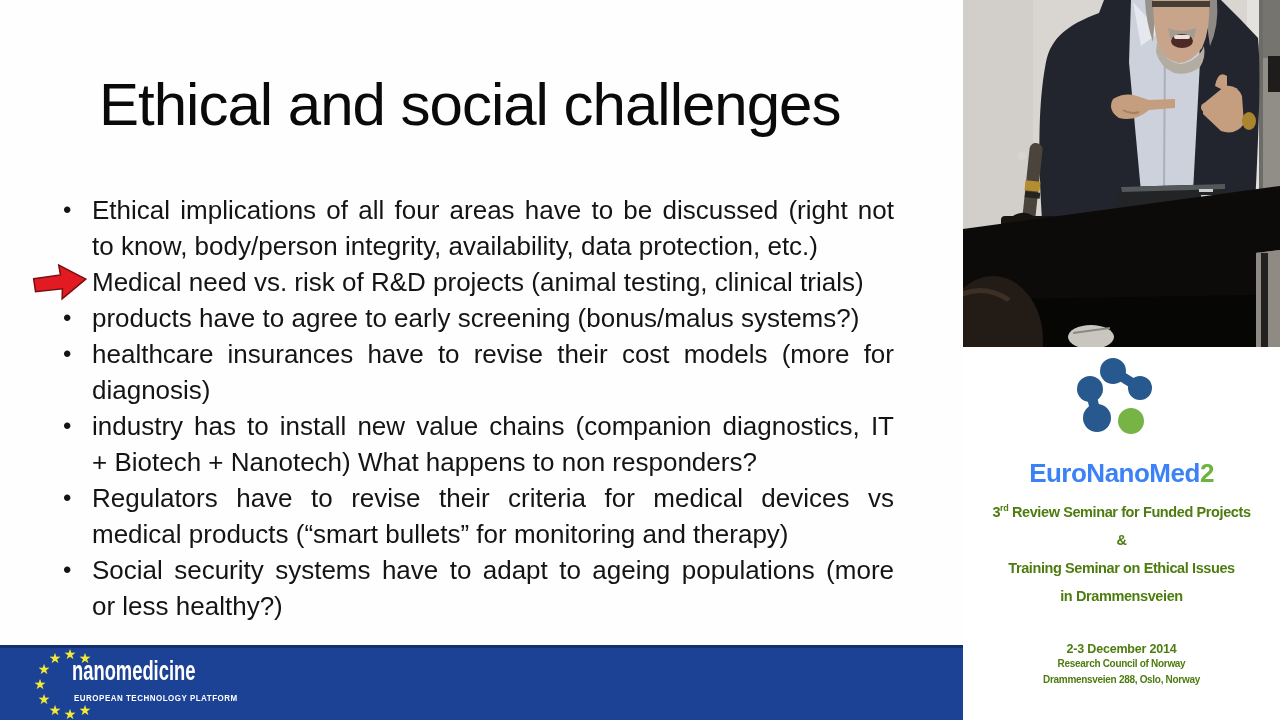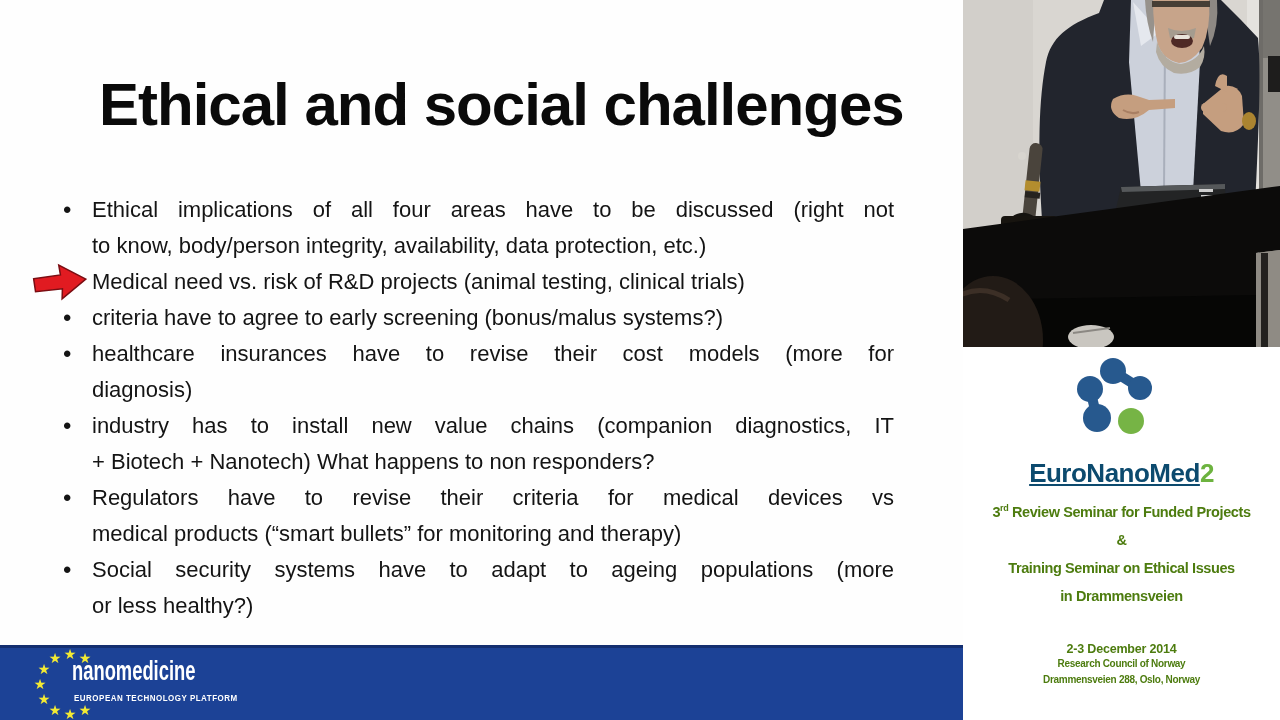--- a/index.html
+++ b/index.html
@@ -4,28 +4,28 @@
 <style>
   html,body{margin:0;padding:0;}
   body{
     width:1280px;height:720px;position:relative;overflow:hidden;
     background:#ffffff;font-family:"Liberation Sans",sans-serif;
   }
   
   .slide{position:absolute;left:0;top:0;width:963px;height:720px;background:#fefefe;}
   .slide-title{
     position:absolute;left:99px;top:70px;margin:0;
-    font-size:60px;font-weight:700;color:#0a0a0a;letter-spacing:-1px;white-space:nowrap;
+    font-size:60px;font-weight:400;color:#0a0a0a;letter-spacing:-1px;white-space:nowrap;
   }
   .bullets{position:absolute;left:58px;top:192px;width:836px;}
   .brow{display:flex;align-items:flex-start;}
   .mk{flex:0 0 34px;width:34px;position:relative;}
   .mk.dot{font-size:24px;line-height:36px;color:#141414;padding-left:5px;box-sizing:border-box;}
   .mk.arrow svg{position:absolute;left:-26px;top:-2px;}
-  .btext{flex:1;min-width:0;font-size:22px;line-height:36px;color:#141414;}
+  .btext{flex:1;min-width:0;font-size:26px;line-height:36px;color:#141414;}
   .bline{white-space:nowrap;}
   .bline.jst{text-align:justify;text-align-last:justify;white-space:normal;}
   
   .banner{
     position:absolute;left:0;top:645px;width:963px;height:75px;
     background:#1c4296;border-top:3px solid #142f70;box-sizing:border-box;
   }
   .eu-star{position:absolute;color:#f3ea33;font-size:14px;line-height:14px;transform:translate(-50%,-50%);}
   .brand{
     position:absolute;left:72px;top:8px;color:#ffffff;font-weight:bold;
@@ -33,21 +33,21 @@
   }
   .tagline{
     position:absolute;left:74px;top:44px;color:#ffffff;font-weight:bold;
     font-size:9.5px;letter-spacing:0.6px;transform:scaleX(0.84);transform-origin:left top;white-space:nowrap;
   }
   
   .rightcol{position:absolute;left:963px;top:0;width:317px;height:720px;background:#ffffff;}
   .video{position:absolute;left:0;top:0;width:317px;height:347px;}
   .enm{position:absolute;left:0;top:358px;width:317px;text-align:center;}
   .enm-text{margin-top:-4px;font-size:26px;font-weight:bold;letter-spacing:-0.5px;white-space:nowrap;}
-  .enm-main{color:#0c4a6e;text-decoration:underline;}
+  .enm-main{color:#3b82f6;}
   .enm-num{color:#6db33f;}
   .event{position:absolute;left:0;top:494px;width:317px;text-align:center;color:#4d7c0f;font-weight:bold;}
   .evl{font-size:14.5px;line-height:28px;letter-spacing:-0.4px;white-space:nowrap;}
   .evl sup{font-size:9px;}
   .ev-date{margin-top:32px;font-size:12.5px;letter-spacing:-0.2px;}
   .ev-venue{font-size:10px;line-height:16px;letter-spacing:-0.3px;}
 </style>
 </head>
 <body>
 
@@ -67,21 +67,21 @@
     <polygon points="2,15 29,13 28,3 54,19 29,37 30,27 3,28" fill="#e11b21" stroke="#7a0d12" stroke-width="1.5" transform="rotate(-4 28 21)"></polygon>
   </svg>
 </span>
         <div class="btext">
           <div class="bline">Medical need vs. risk of R&amp;D projects (animal testing, clinical trials)</div>
         </div>
       </div>
       <div class="brow">
         <span class="mk dot">•</span>
         <div class="btext">
-          <div class="bline">criteria have to agree to early screening (bonus/malus systems?)</div>
+          <div class="bline">products have to agree to early screening (bonus/malus systems?)</div>
         </div>
       </div>
       <div class="brow">
         <span class="mk dot">•</span>
         <div class="btext">
           <div class="bline jst">healthcare insurances have to revise their cost models (more for</div>
           <div class="bline">diagnosis)</div>
         </div>
       </div>
       <div class="brow">

